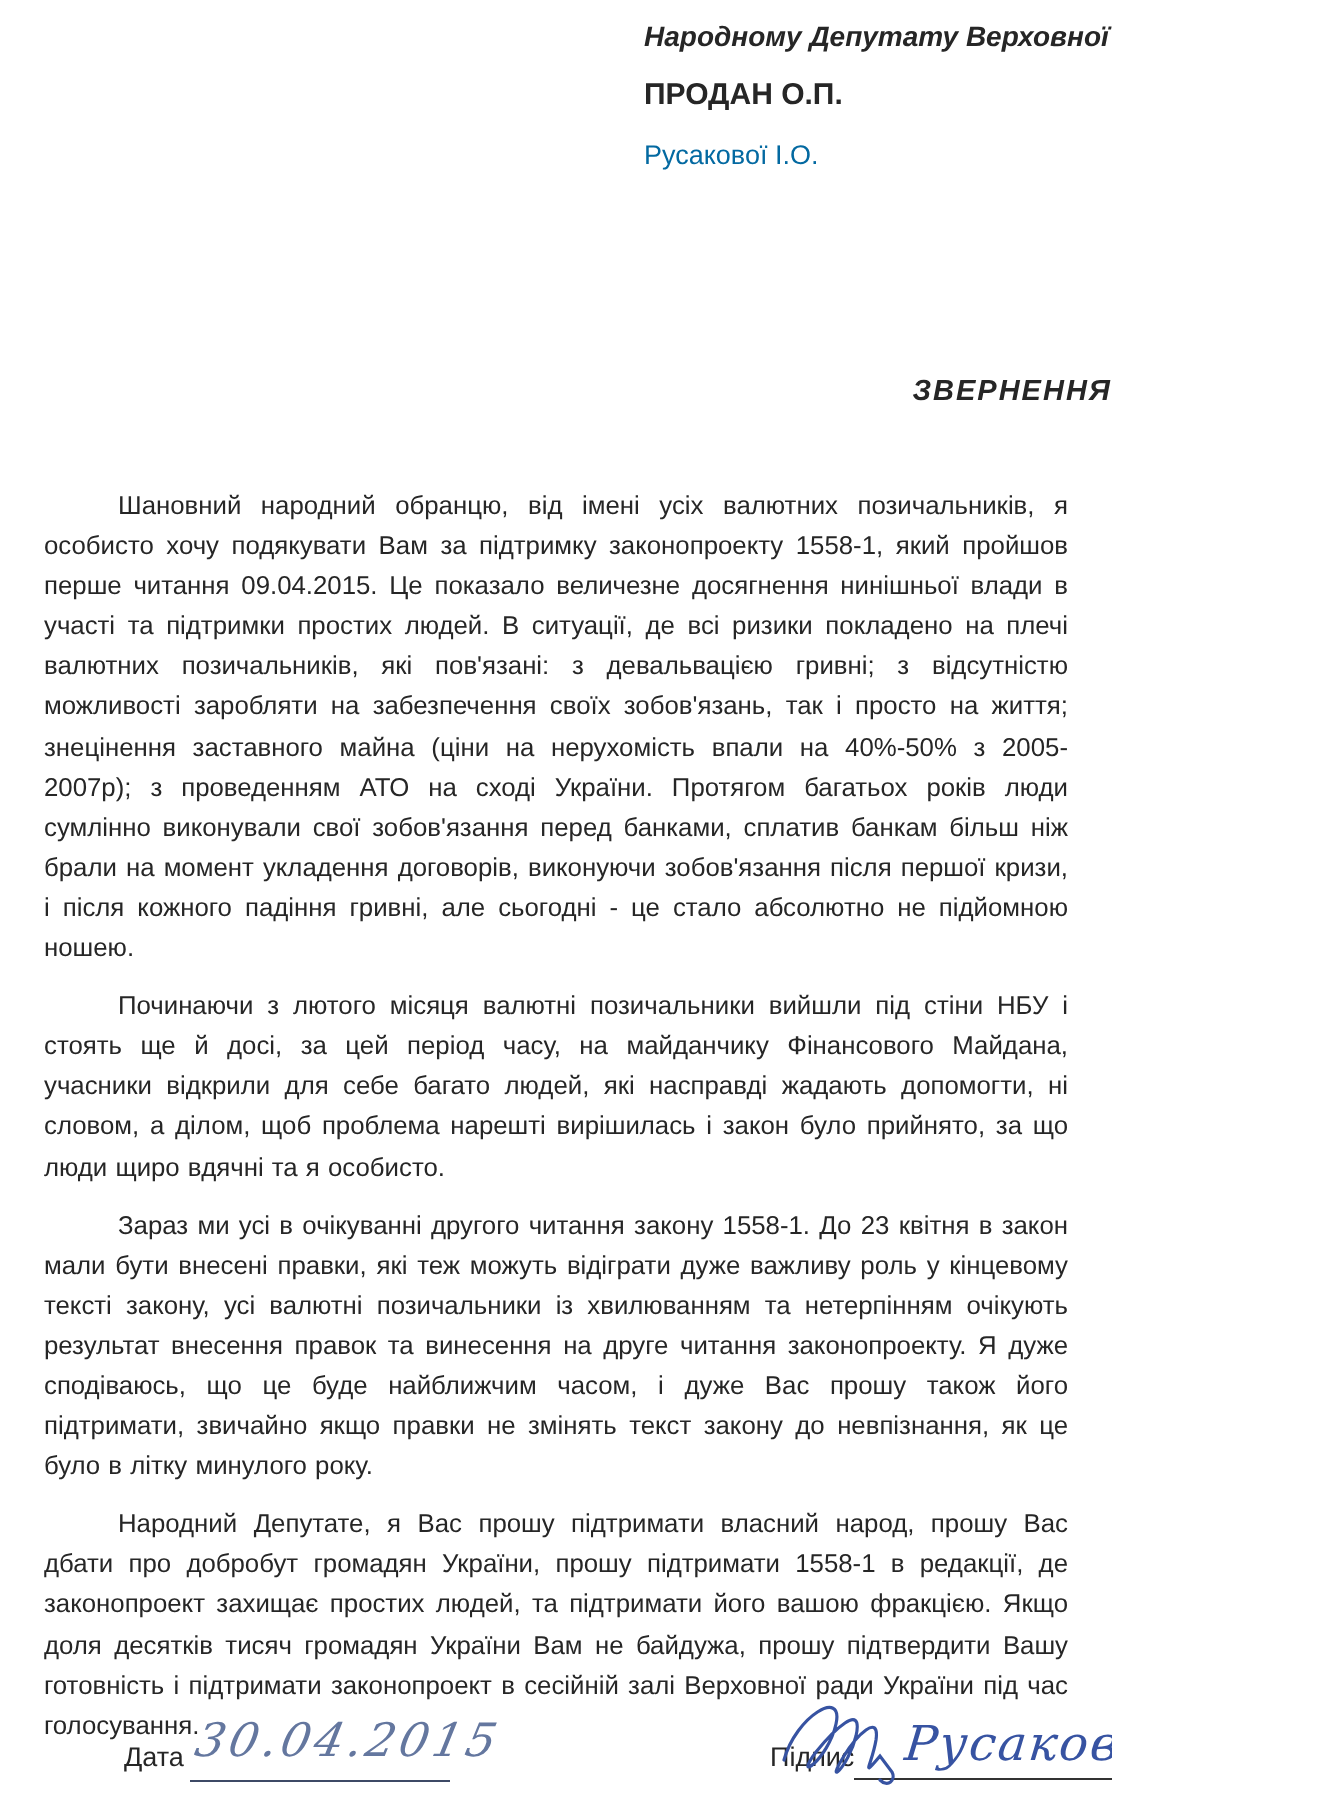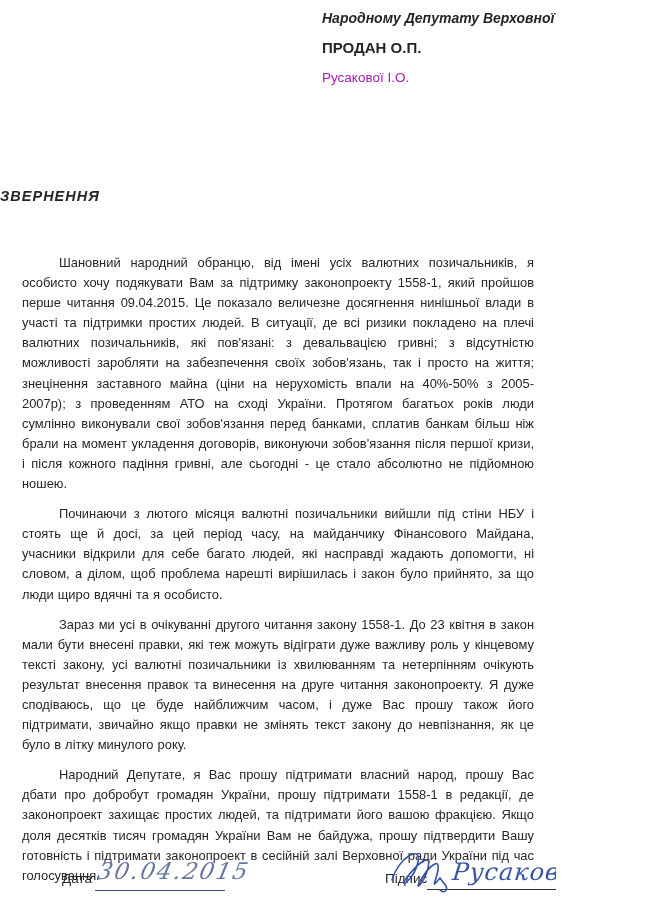--- a/index.html
+++ b/index.html
@@ -30,43 +30,43 @@
     margin-bottom: 13px;
     white-space: nowrap;
   }
   .addr-name {
     font-size: 15px;
     font-weight: bold;
     margin-bottom: 14px;
   }
   .addr-sender {
     font-size: 13.5px;
-    color: #a21caf;
+    color: #0369a1;
   }
   
   .doc-title {
     position: absolute;
     top: 188px;
     left: 0;
     width: 100%;
-    text-align: left;
+    text-align: right;
     font-size: 14.5px;
     font-weight: bold;
     font-style: italic;
     letter-spacing: 1px;
   }
   
   .doc-body {
     position: absolute;
     top: 243px;
     left: 22px;
     right: 22px;
   }
   .doc-body p {
-    margin: 10px 0 9px 0;
+    margin: 0 0 9px 0;
     font-size: 12.9px;
     line-height: 20.1px;
     text-align: justify;
     text-indent: 37px;
     word-spacing: 0.5px;
   }
   
   .date-label {
     position: absolute;
     left: 62px;

